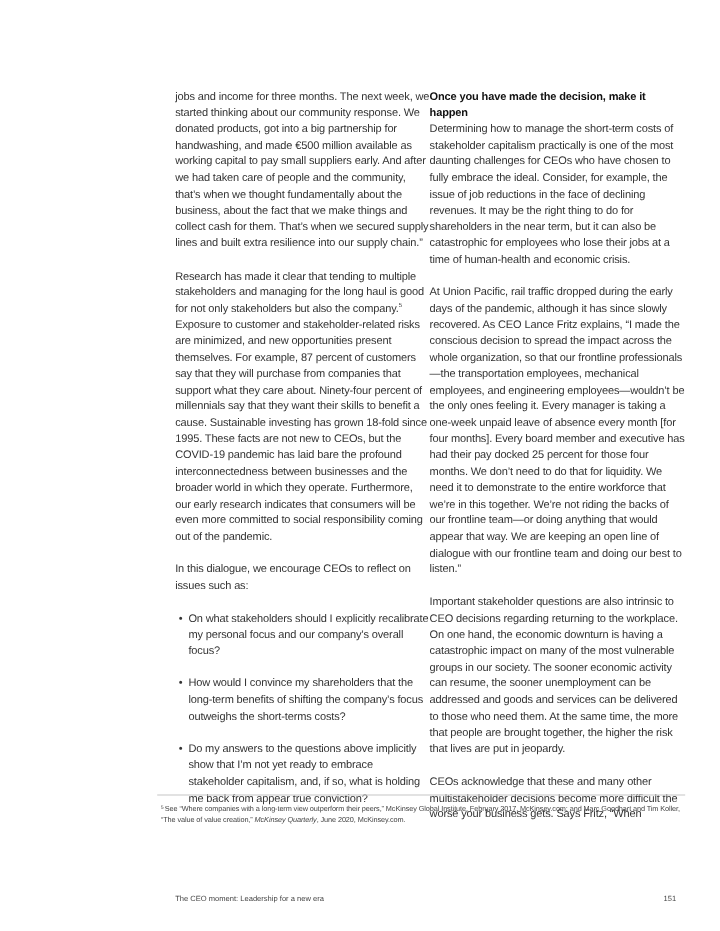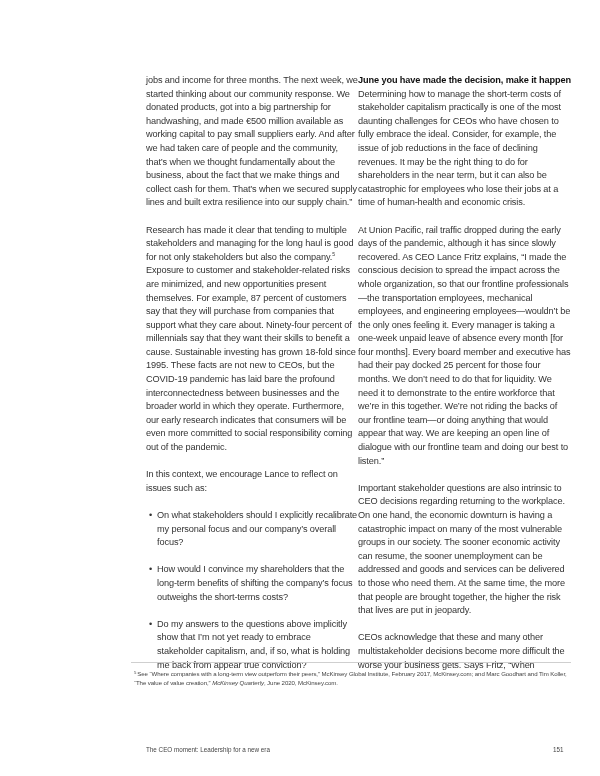--- a/index.html
+++ b/index.html
@@ -93,30 +93,30 @@
       font-size: 6.3px;
       color: #444444;
     }
   </style>
 </head>
 <body>
 
 <div class="col col-left">
   <p>jobs and income for three months. The next week, we started thinking about our community response. We donated products, got into a big partnership for handwashing, and made €500 million available as working capital to pay small suppliers early. And after we had taken care of people and the community, that’s when we thought fundamentally about the business, about the fact that we make things and collect cash for them. That’s when we secured supply lines and built extra resilience into our supply chain.”</p>
   <p><span>Research has made it clear that tending to multiple stakeholders and managing for the long haul is good for not only stakeholders but also the company.</span><sup>5</sup><span> Exposure to customer and stakeholder-related risks are minimized, and new opportunities present themselves. For example, 87 percent of customers say that they will purchase from companies that support what they care about. Ninety-four percent of millennials say that they want their skills to benefit a cause. Sustainable investing has grown 18-fold since 1995. These facts are not new to CEOs, but the COVID-19 pandemic has laid bare the profound interconnectedness between businesses and the broader world in which they operate. Furthermore, our early research indicates that consumers will be even more committed to social responsibility coming out of the pandemic.</span></p>
-  <p>In this context, we encourage Lance to reflect on issues such as:</p>
+  <p>In this dialogue, we encourage CEOs to reflect on issues such as:</p>
   <ul class="bullets">
     <li><span class="bullet">•</span><span>On what stakeholders should I explicitly recalibrate my personal focus and our company’s overall focus?</span></li>
     <li><span class="bullet">•</span><span>How would I convince my shareholders that the long-term benefits of shifting the company’s focus outweighs the short-terms costs?</span></li>
     <li><span class="bullet">•</span><span>Do my answers to the questions above implicitly show that I’m not yet ready to embrace stakeholder capitalism, and, if so, what is holding me back from appear true conviction?</span></li>
   </ul>
 </div>
 
 <div class="col col-right">
-  <p class="heading">June you have made the decision, make it happen</p>
+  <p class="heading">Once you have made the decision, make it happen</p>
   <p>Determining how to manage the short-term costs of stakeholder capitalism practically is one of the most daunting challenges for CEOs who have chosen to fully embrace the ideal. Consider, for example, the issue of job reductions in the face of declining revenues. It may be the right thing to do for shareholders in the near term, but it can also be catastrophic for employees who lose their jobs at a time of human-health and economic crisis.</p>
   <p>At Union Pacific, rail traffic dropped during the early days of the pandemic, although it has since slowly recovered. As CEO Lance Fritz explains, “I made the conscious decision to spread the impact across the whole organization, so that our frontline professionals—the transportation employees, mechanical employees, and engineering employees—wouldn’t be the only ones feeling it. Every manager is taking a one-week unpaid leave of absence every month [for four months]. Every board member and executive has had their pay docked 25 percent for those four months. We don’t need to do that for liquidity. We need it to demonstrate to the entire workforce that we’re in this together. We’re not riding the backs of our frontline team—or doing anything that would appear that way. We are keeping an open line of dialogue with our frontline team and doing our best to listen.”</p>
   <p>Important stakeholder questions are also intrinsic to CEO decisions regarding returning to the workplace. On one hand, the economic downturn is having a catastrophic impact on many of the most vulnerable groups in our society. The sooner economic activity can resume, the sooner unemployment can be addressed and goods and services can be delivered to those who need them. At the same time, the more that people are brought together, the higher the risk that lives are put in jeopardy.</p>
   <p>CEOs acknowledge that these and many other multistakeholder decisions become more difficult the worse your business gets. Says Fritz, “When</p>
 </div>
 
 <div class="footnote-rule"></div>
 
 <div class="footnote">
   <span class="fn-mark">5</span><span>See “Where companies with a long-term view outperform their peers,” McKinsey Global Institute, February 2017, McKinsey.com; and Marc Goodhart and Tim Koller, “The value of value creation,” </span><em>McKinsey Quarterly</em><span>, June 2020, McKinsey.com.</span>

